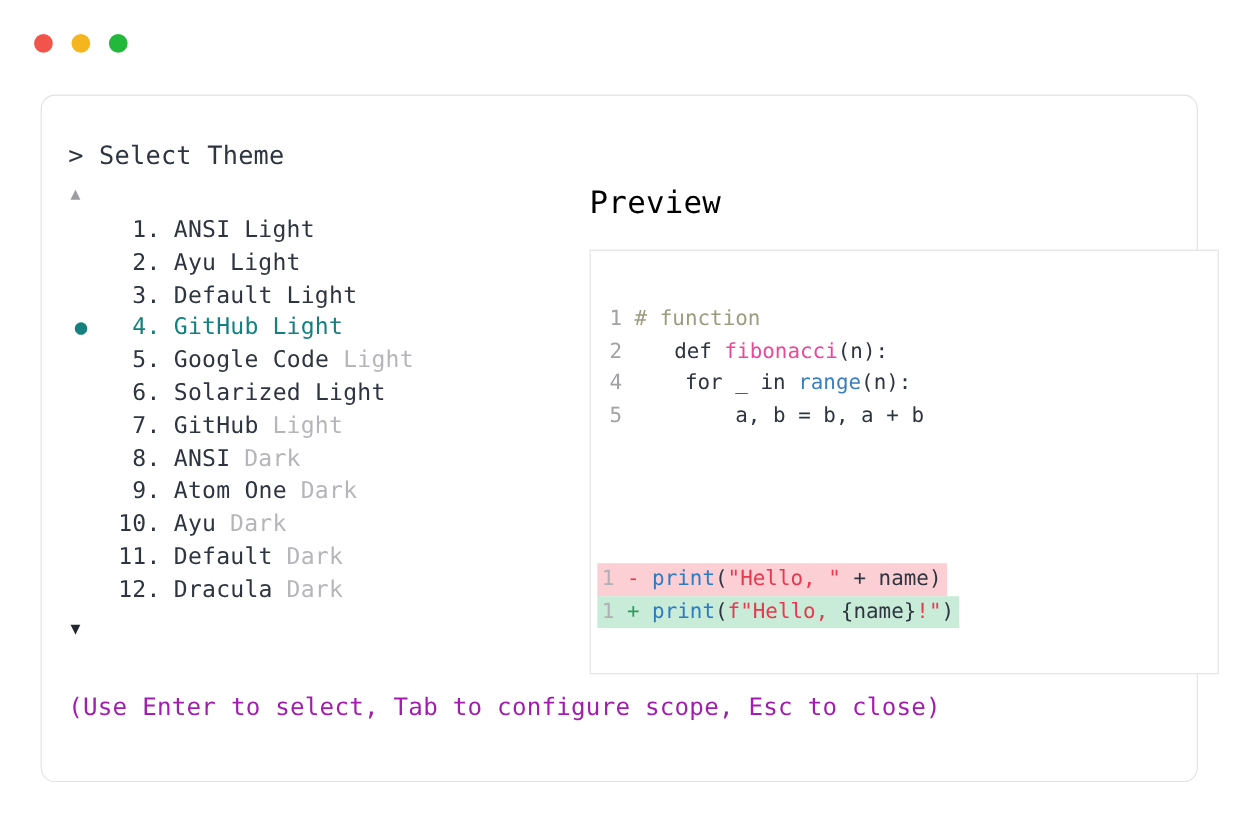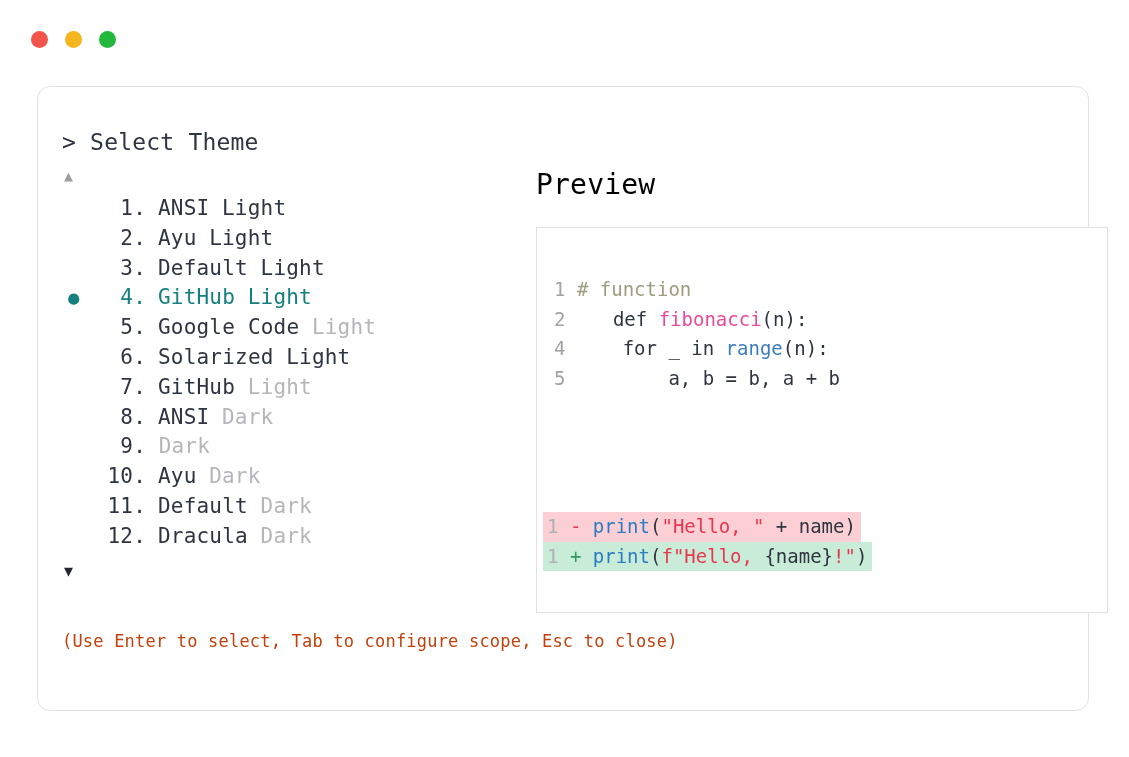--- a/index.html
+++ b/index.html
@@ -124,22 +124,22 @@
     color: #23262e;
     line-height: 1;
     height: 16px;
     padding-left: 2px;
   }
 
   .hint {
     position: absolute;
     left: 24px;
     top: 544px;
-    font-size: 17px;
-    color: #c2410c;
+    font-size: 22px;
+    color: #a21caf;
     letter-spacing: 0.2px;
     white-space: pre;
   }
 
   
   .right-col {
     position: absolute;
     left: 498px;
     top: 44px;
     width: 530px;
@@ -227,21 +227,21 @@
 
       <div class="theme-list" id="theme-list">
           <div class="theme-row"><span class="bullet-cell"></span><span class="idx-cell">1.</span><span class="name-cell">ANSI</span><span> </span><span class="variant">Light</span></div>
           <div class="theme-row"><span class="bullet-cell"></span><span class="idx-cell">2.</span><span class="name-cell">Ayu</span><span> </span><span class="variant">Light</span></div>
           <div class="theme-row"><span class="bullet-cell"></span><span class="idx-cell">3.</span><span class="name-cell">Default</span><span> </span><span class="variant">Light</span></div>
           <div class="theme-row selected"><span class="bullet-cell">●</span><span class="idx-cell">4.</span><span class="name-cell">GitHub</span><span> </span><span class="variant">Light</span></div>
           <div class="theme-row"><span class="bullet-cell"></span><span class="idx-cell">5.</span><span class="name-cell">Google Code</span><span> </span><span class="variant dim">Light</span></div>
           <div class="theme-row"><span class="bullet-cell"></span><span class="idx-cell">6.</span><span class="name-cell">Solarized</span><span> </span><span class="variant">Light</span></div>
           <div class="theme-row"><span class="bullet-cell"></span><span class="idx-cell">7.</span><span class="name-cell">GitHub</span><span> </span><span class="variant dim">Light</span></div>
           <div class="theme-row"><span class="bullet-cell"></span><span class="idx-cell">8.</span><span class="name-cell">ANSI</span><span> </span><span class="variant dim">Dark</span></div>
-          <div class="theme-row"><span class="bullet-cell"></span><span class="idx-cell">9.</span><span> </span><span class="variant dim">Dark</span></div>
+          <div class="theme-row"><span class="bullet-cell"></span><span class="idx-cell">9.</span><span class="name-cell">Atom One</span><span> </span><span class="variant dim">Dark</span></div>
           <div class="theme-row"><span class="bullet-cell"></span><span class="idx-cell">10.</span><span class="name-cell">Ayu</span><span> </span><span class="variant dim">Dark</span></div>
           <div class="theme-row"><span class="bullet-cell"></span><span class="idx-cell">11.</span><span class="name-cell">Default</span><span> </span><span class="variant dim">Dark</span></div>
           <div class="theme-row"><span class="bullet-cell"></span><span class="idx-cell">12.</span><span class="name-cell">Dracula</span><span> </span><span class="variant dim">Dark</span></div>
         </div>
 
       <div class="scroll-down">▼</div>
     </div>
 
     <div class="hint">(Use Enter to select, Tab to configure scope, Esc to close)</div>
 

